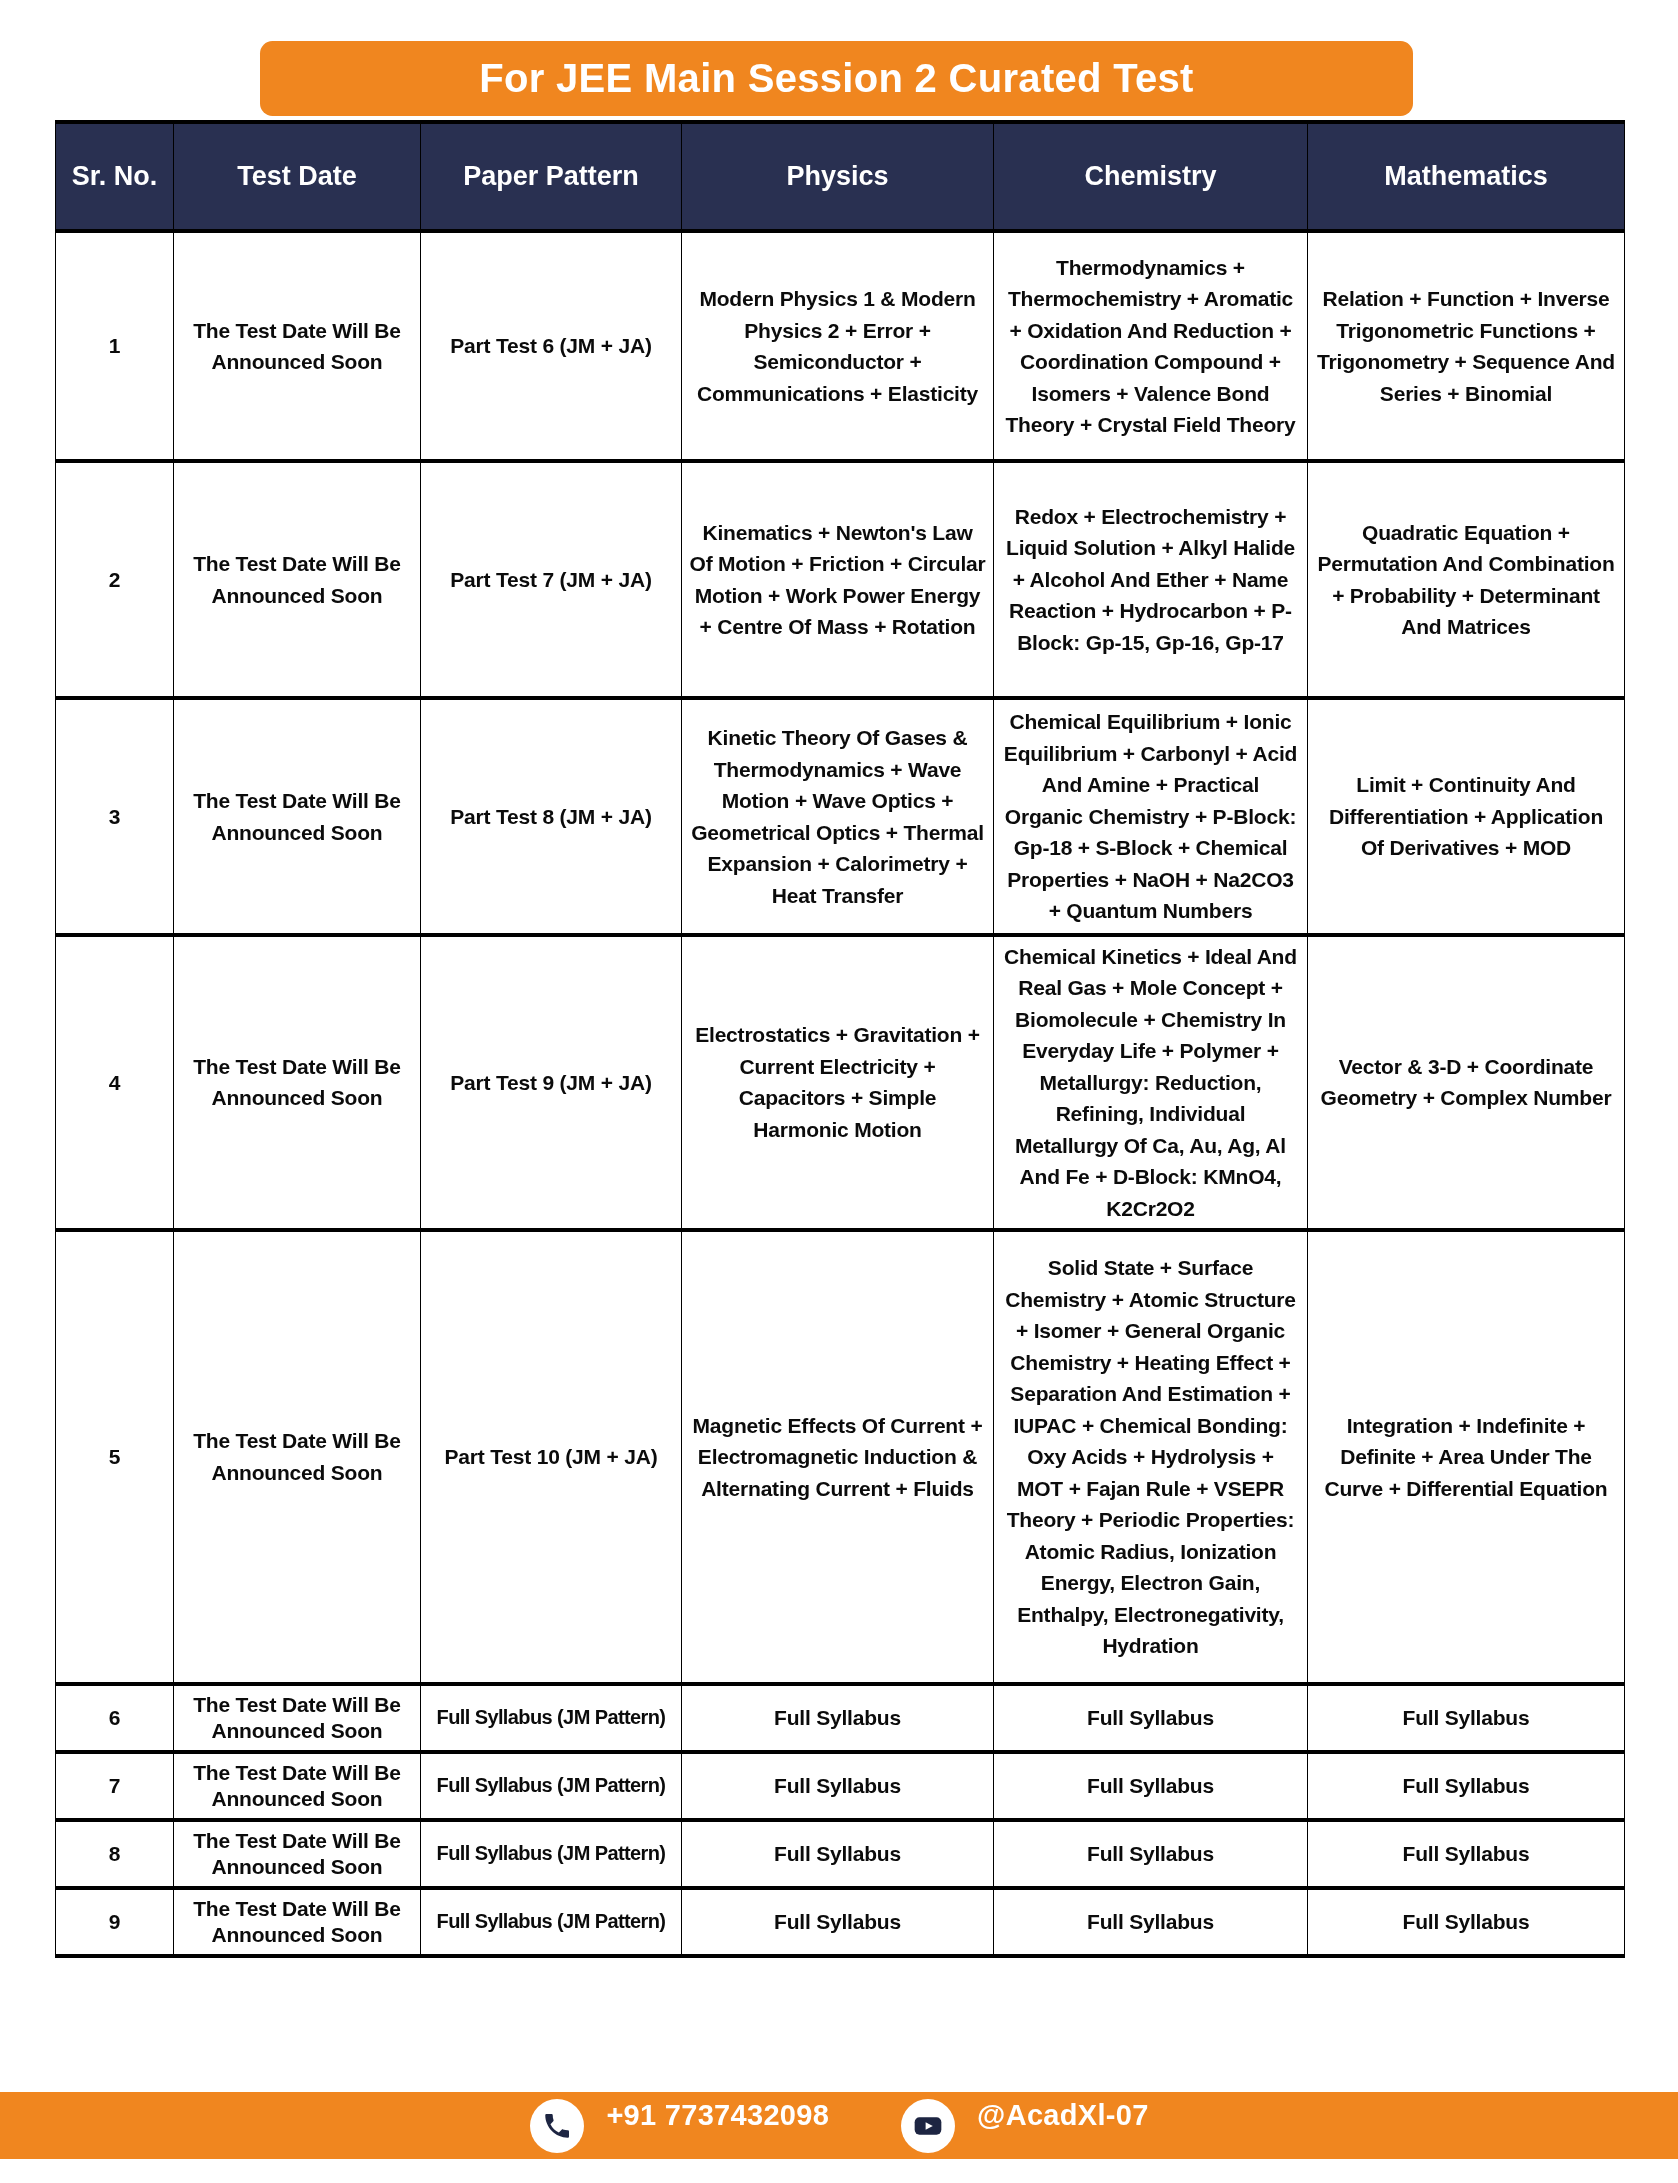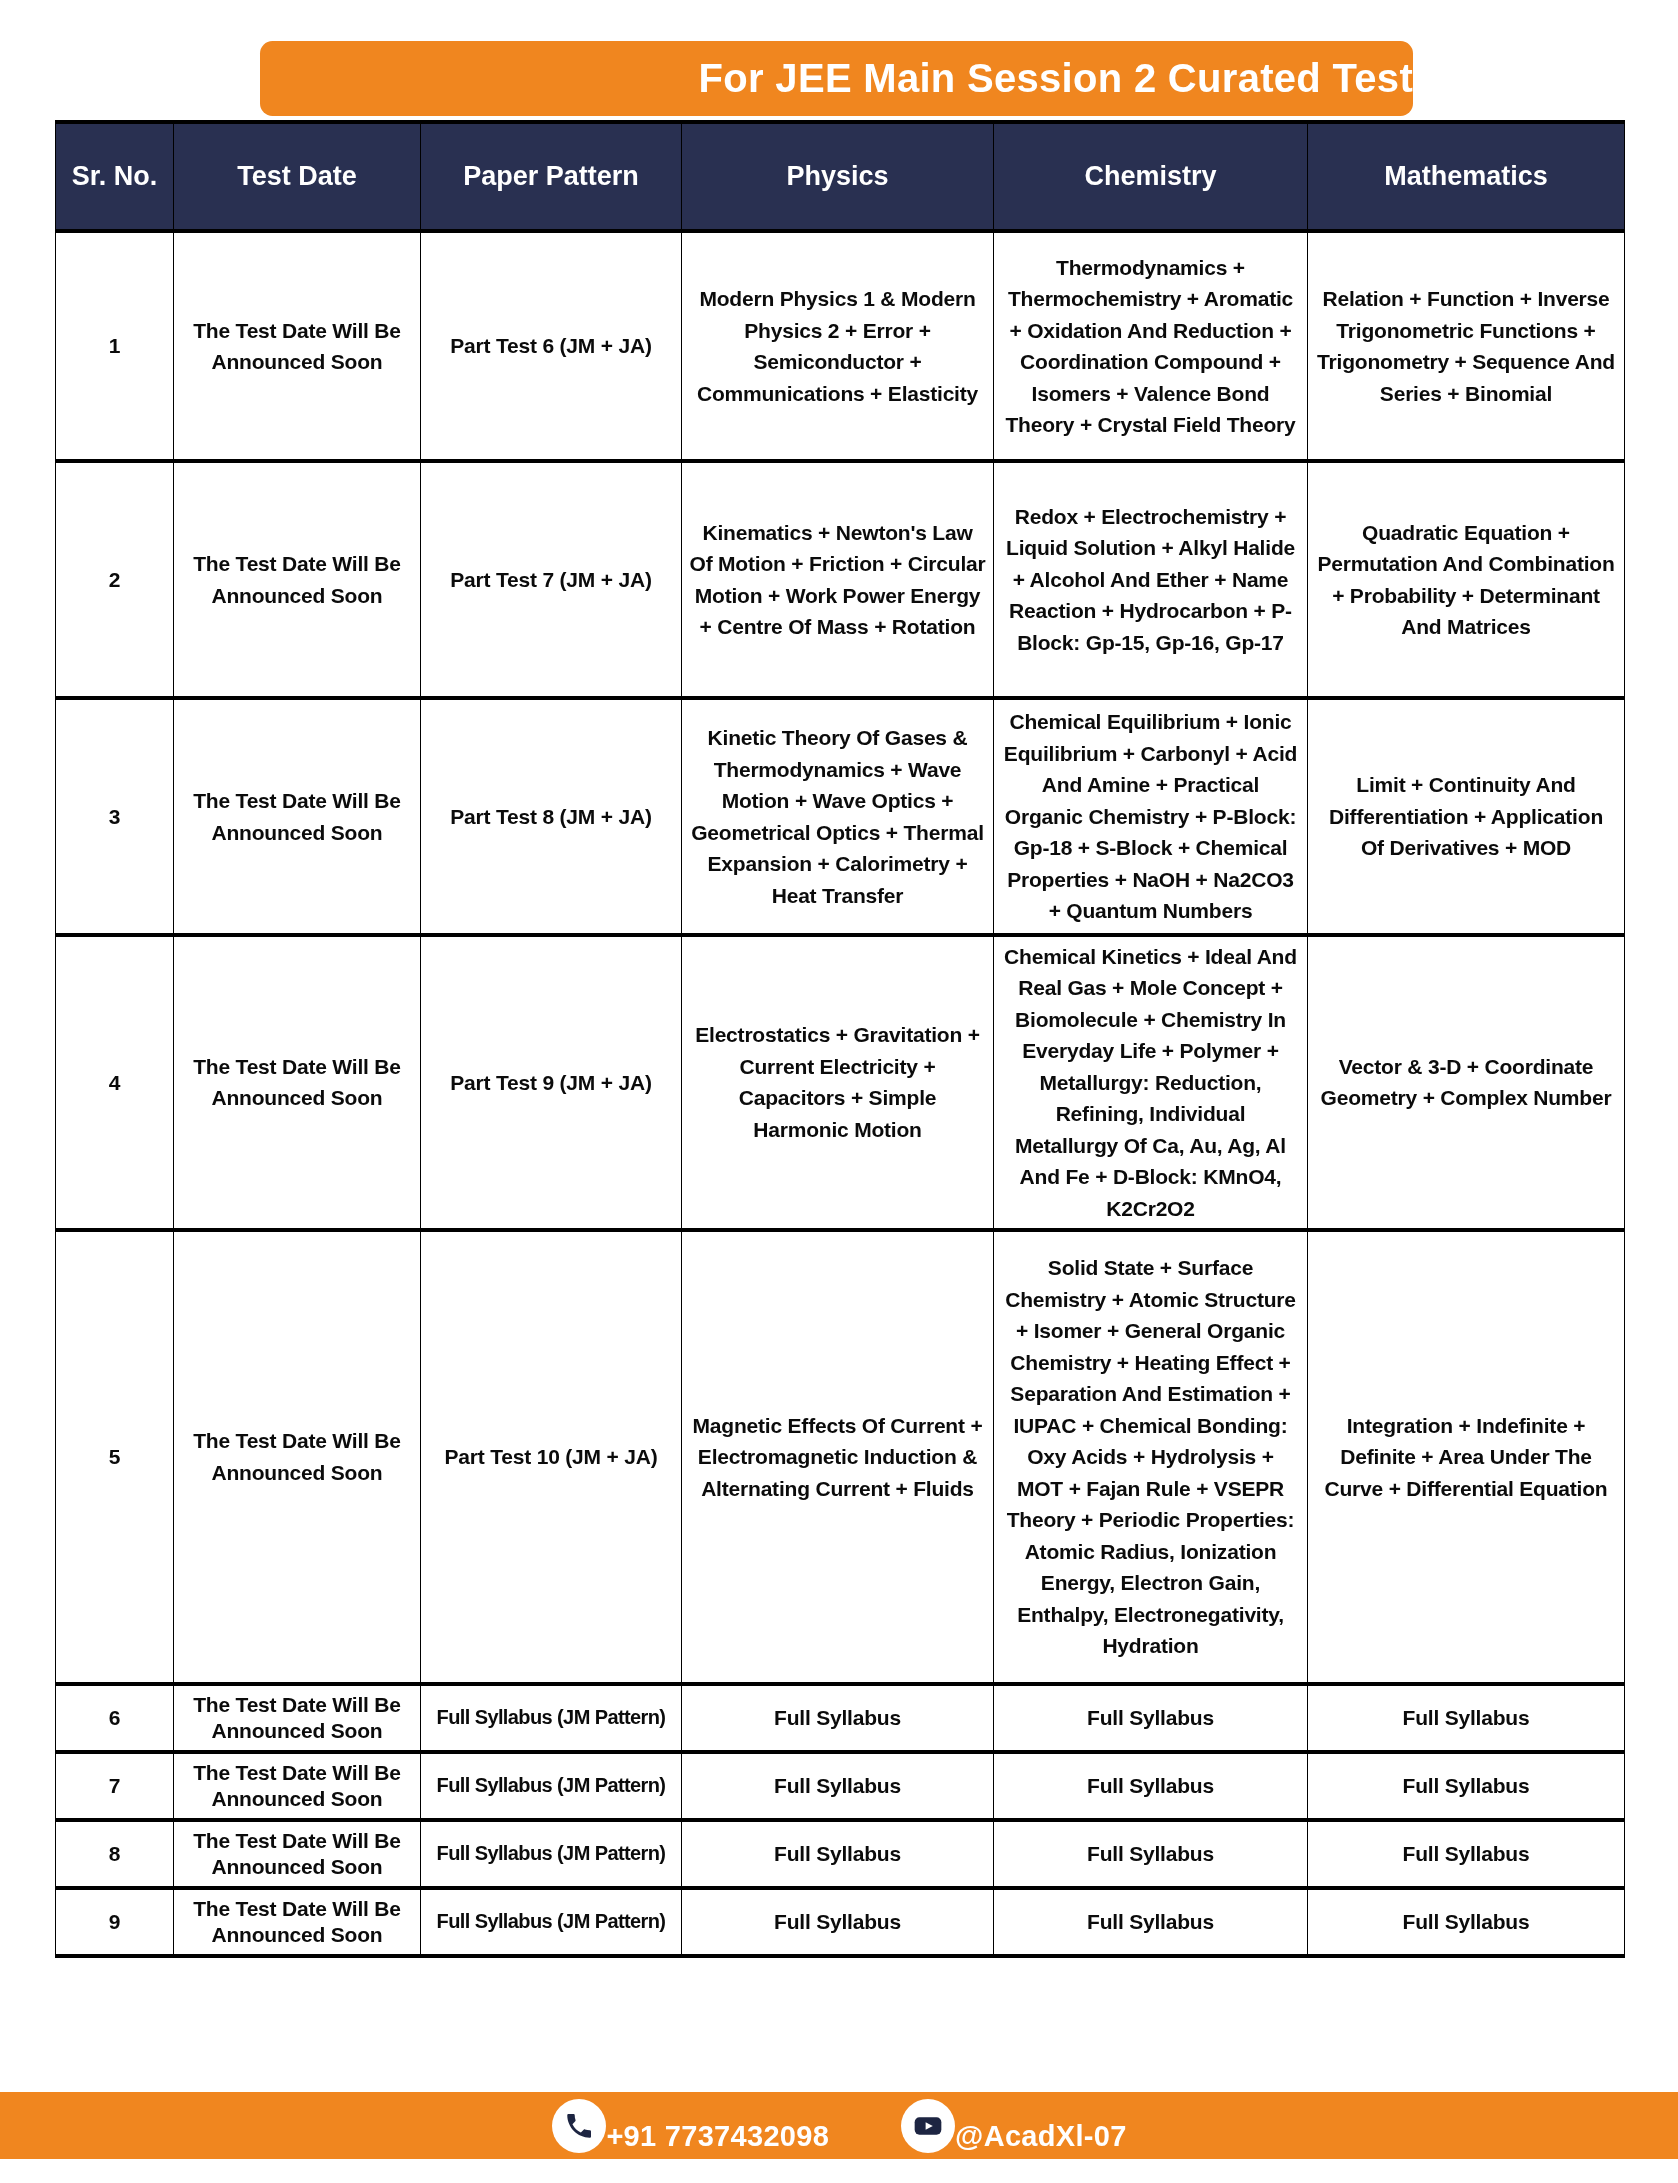--- a/index.html
+++ b/index.html
@@ -11,21 +11,21 @@
     font-family:"Liberation Sans","DejaVu Sans",sans-serif;
     font-weight:bold;
     overflow:hidden;
   }
   
   .banner {
     position:absolute; left:260px; top:41px;
     width:1153px; height:75px;
     background:#F0861F;
     border-radius:12.4px;
-    display:flex; align-items:center; justify-content:flex-end;
+    display:flex; align-items:center; justify-content:center;
   }
   .banner-title {
     color:#ffffff; font-size:40px; letter-spacing:0.3px;
   }
   
   table.schedule {
     position:absolute; left:55px; top:120px;
     width:1570px;
     border-collapse:collapse;
     table-layout:fixed;
@@ -54,21 +54,21 @@
   tr.compact td { line-height:1.25; }
   tr.compact td.pattern-cell { font-size:20px; letter-spacing:-0.6px; white-space:nowrap;margin-left:28px; }
   
   .footer {
     position:absolute; left:0; top:2092px;
     width:1679px; height:67px;
     background:#F0861F;
     display:flex; align-items:center; justify-content:center;
     gap:72px;
   }
-  .contact-item { display:flex; align-items:flex-end; gap:0; }
+  .contact-item { display:flex; align-items:flex-start; gap:22px; }
   .contact-text { color:#ffffff; font-size:29px; letter-spacing:0.3px; }
   .icon-circle {
     width:54px; height:54px; border-radius:50%;
     background:#ffffff; flex:0 0 auto;
     display:flex; align-items:center; justify-content:center;
   }
   .icon-circle svg { width:32px; height:32px; display:block; }
 </style>
 </head>
 <body>

